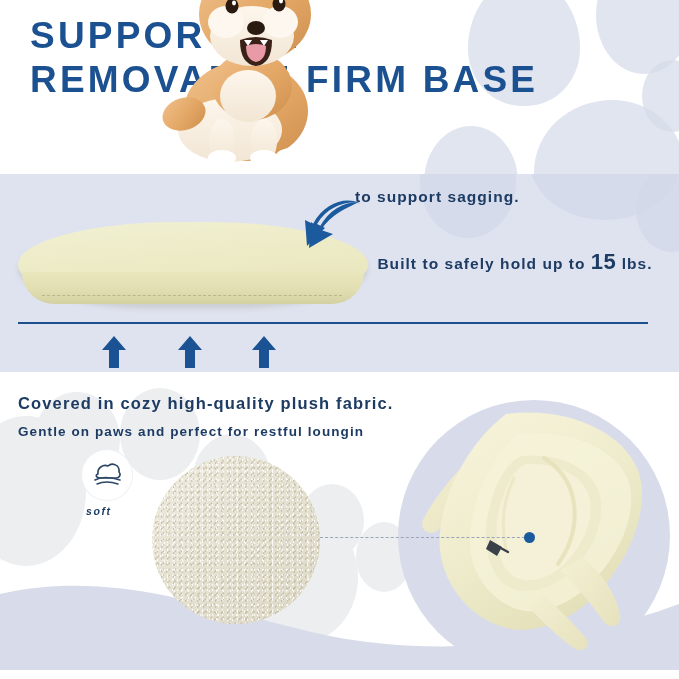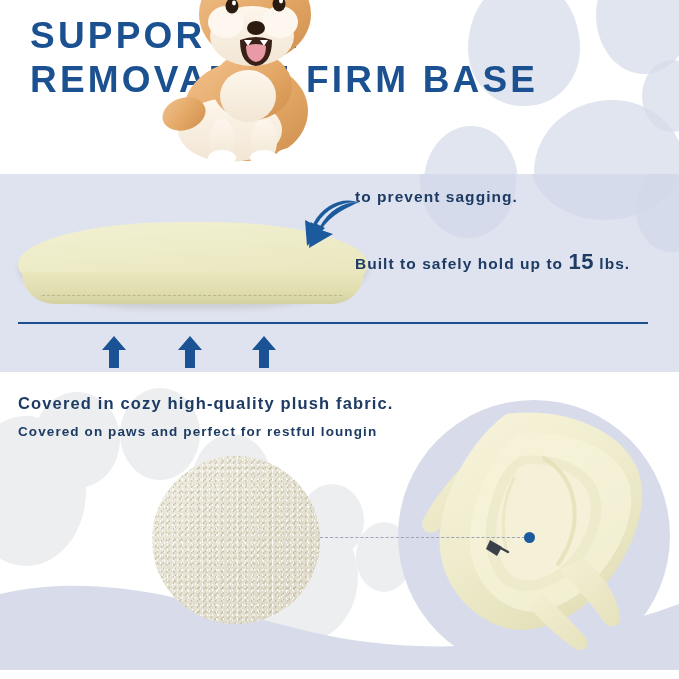--- a/index.html
+++ b/index.html
@@ -128,20 +128,21 @@
     font-size: 15.5px;
     line-height: 21px;
     width: 320px;
   }
   .callout-2 {
     left: 355px; top: 251px;
     font-size: 15.5px;
     line-height: 21px;
     width: 320px;
     white-space: nowrap;
+    text-align: center;
   }
   .big-num {
     font-size: 22px;
     font-weight: bold;
     letter-spacing: 0.5px;
   }
 
   
   .bottom-section {
     position: absolute;
@@ -375,45 +376,55 @@
       <path d="M12 0 L24 14 L17 14 L17 32 L7 32 L7 14 L0 14 Z" fill="#1a5293"></path>
     </svg>
   </div>
   <div class="up-arrow" style="left:252px; top:336px;">
     <svg width="24" height="32" viewBox="0 0 24 32" aria-hidden="true">
       <path d="M12 0 L24 14 L17 14 L17 32 L7 32 L7 14 L0 14 Z" fill="#1a5293"></path>
     </svg>
   </div>
 
   <div class="callout callout-1">
-    <div>to prevent sagging.</div>
+    <div>to support sagging.</div>
   </div>
   <div class="callout callout-2">
     <span>Built to safely hold up to</span>
     <span class="big-num">15</span>
     <span>lbs.</span>
   </div>
 
   <div class="bottom-section">
 
     <div class="bot-paw" style="left:-34px; top:44px; width:120px; height:150px;"></div>
     <div class="bot-paw" style="left:34px; top:20px; width:86px; height:96px;"></div>
     <div class="bot-paw" style="left:120px; top:16px; width:80px; height:92px;"></div>
     <div class="bot-paw" style="left:192px; top:62px; width:80px; height:96px;"></div>
     <div class="bot-paw" style="left:248px; top:140px; width:110px; height:130px;"></div>
     <div class="bot-paw" style="left:300px; top:112px; width:64px; height:74px;"></div>
     <div class="bot-paw" style="left:356px; top:150px; width:56px; height:70px;"></div>
 
     <div class="bot-head">
       <div class="head-main">Covered in cozy high-quality plush fabric.</div>
-      <div class="head-sub">Covered on paws and perfect for restful loungin</div>
+      <div class="head-sub">Gentle on paws and perfect for restful loungin</div>
     </div>
 
     <div class="features">
 
+      <div class="feature-item">
+        <div class="feature-circle">
+          <svg width="32" height="28" viewBox="0 0 32 28" aria-hidden="true">
+            <path d="M7 13 C6 7 12 3 17 5 C21 1 29 4 28 11 C30 13 29 17 25 17 L9 17 C5 17 4 14 7 13 Z" fill="none" stroke="#2b4666" stroke-width="1.6" stroke-linejoin="round"></path>
+            <path d="M4 19 Q13 14 29 19" fill="none" stroke="#2b4666" stroke-width="1.6" stroke-linecap="round"></path>
+            <path d="M6 23 Q15 19 27 23" fill="none" stroke="#2b4666" stroke-width="1.4" stroke-linecap="round"></path>
+          </svg>
+        </div>
+        <div class="feature-label">soft</div>
+      </div>
 
 
     </div>
 
     <div class="swatch"></div>
 
     <div class="product-circle">
       <svg width="272" height="272" viewBox="0 0 272 272" aria-hidden="true">
         <defs>
           <linearGradient id="cream1" x1="0" y1="0" x2="0.6" y2="1">

